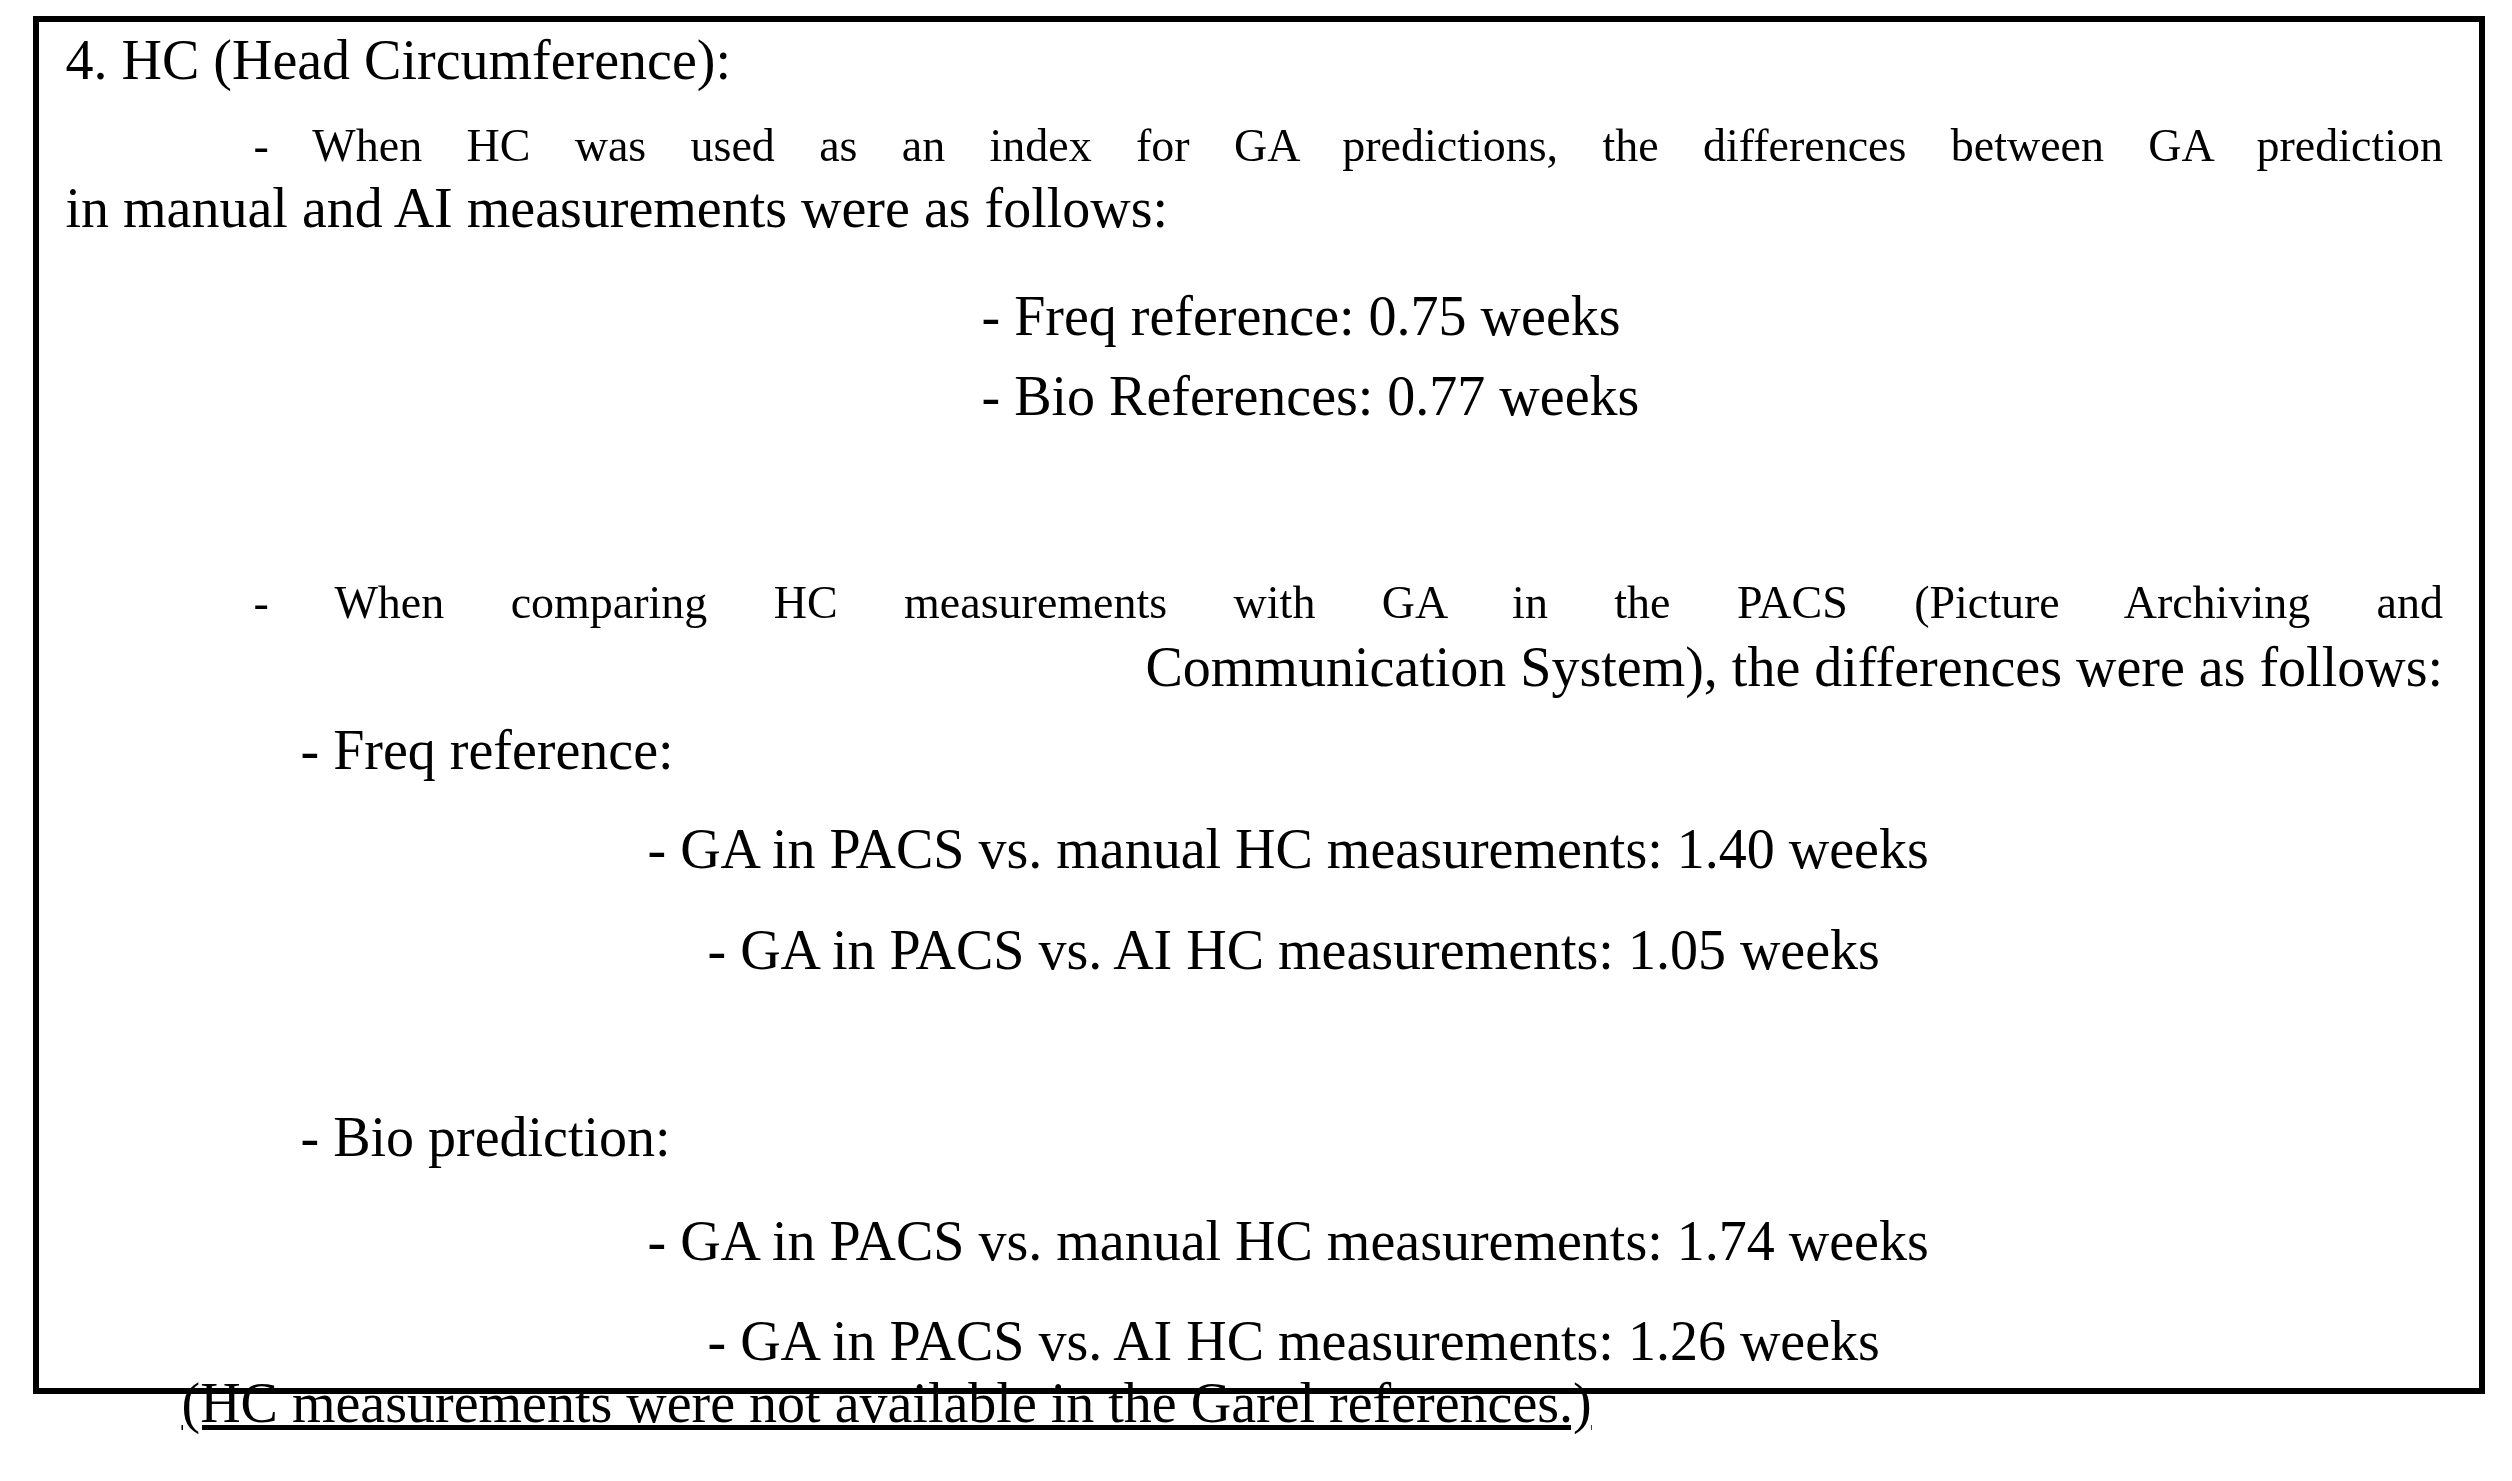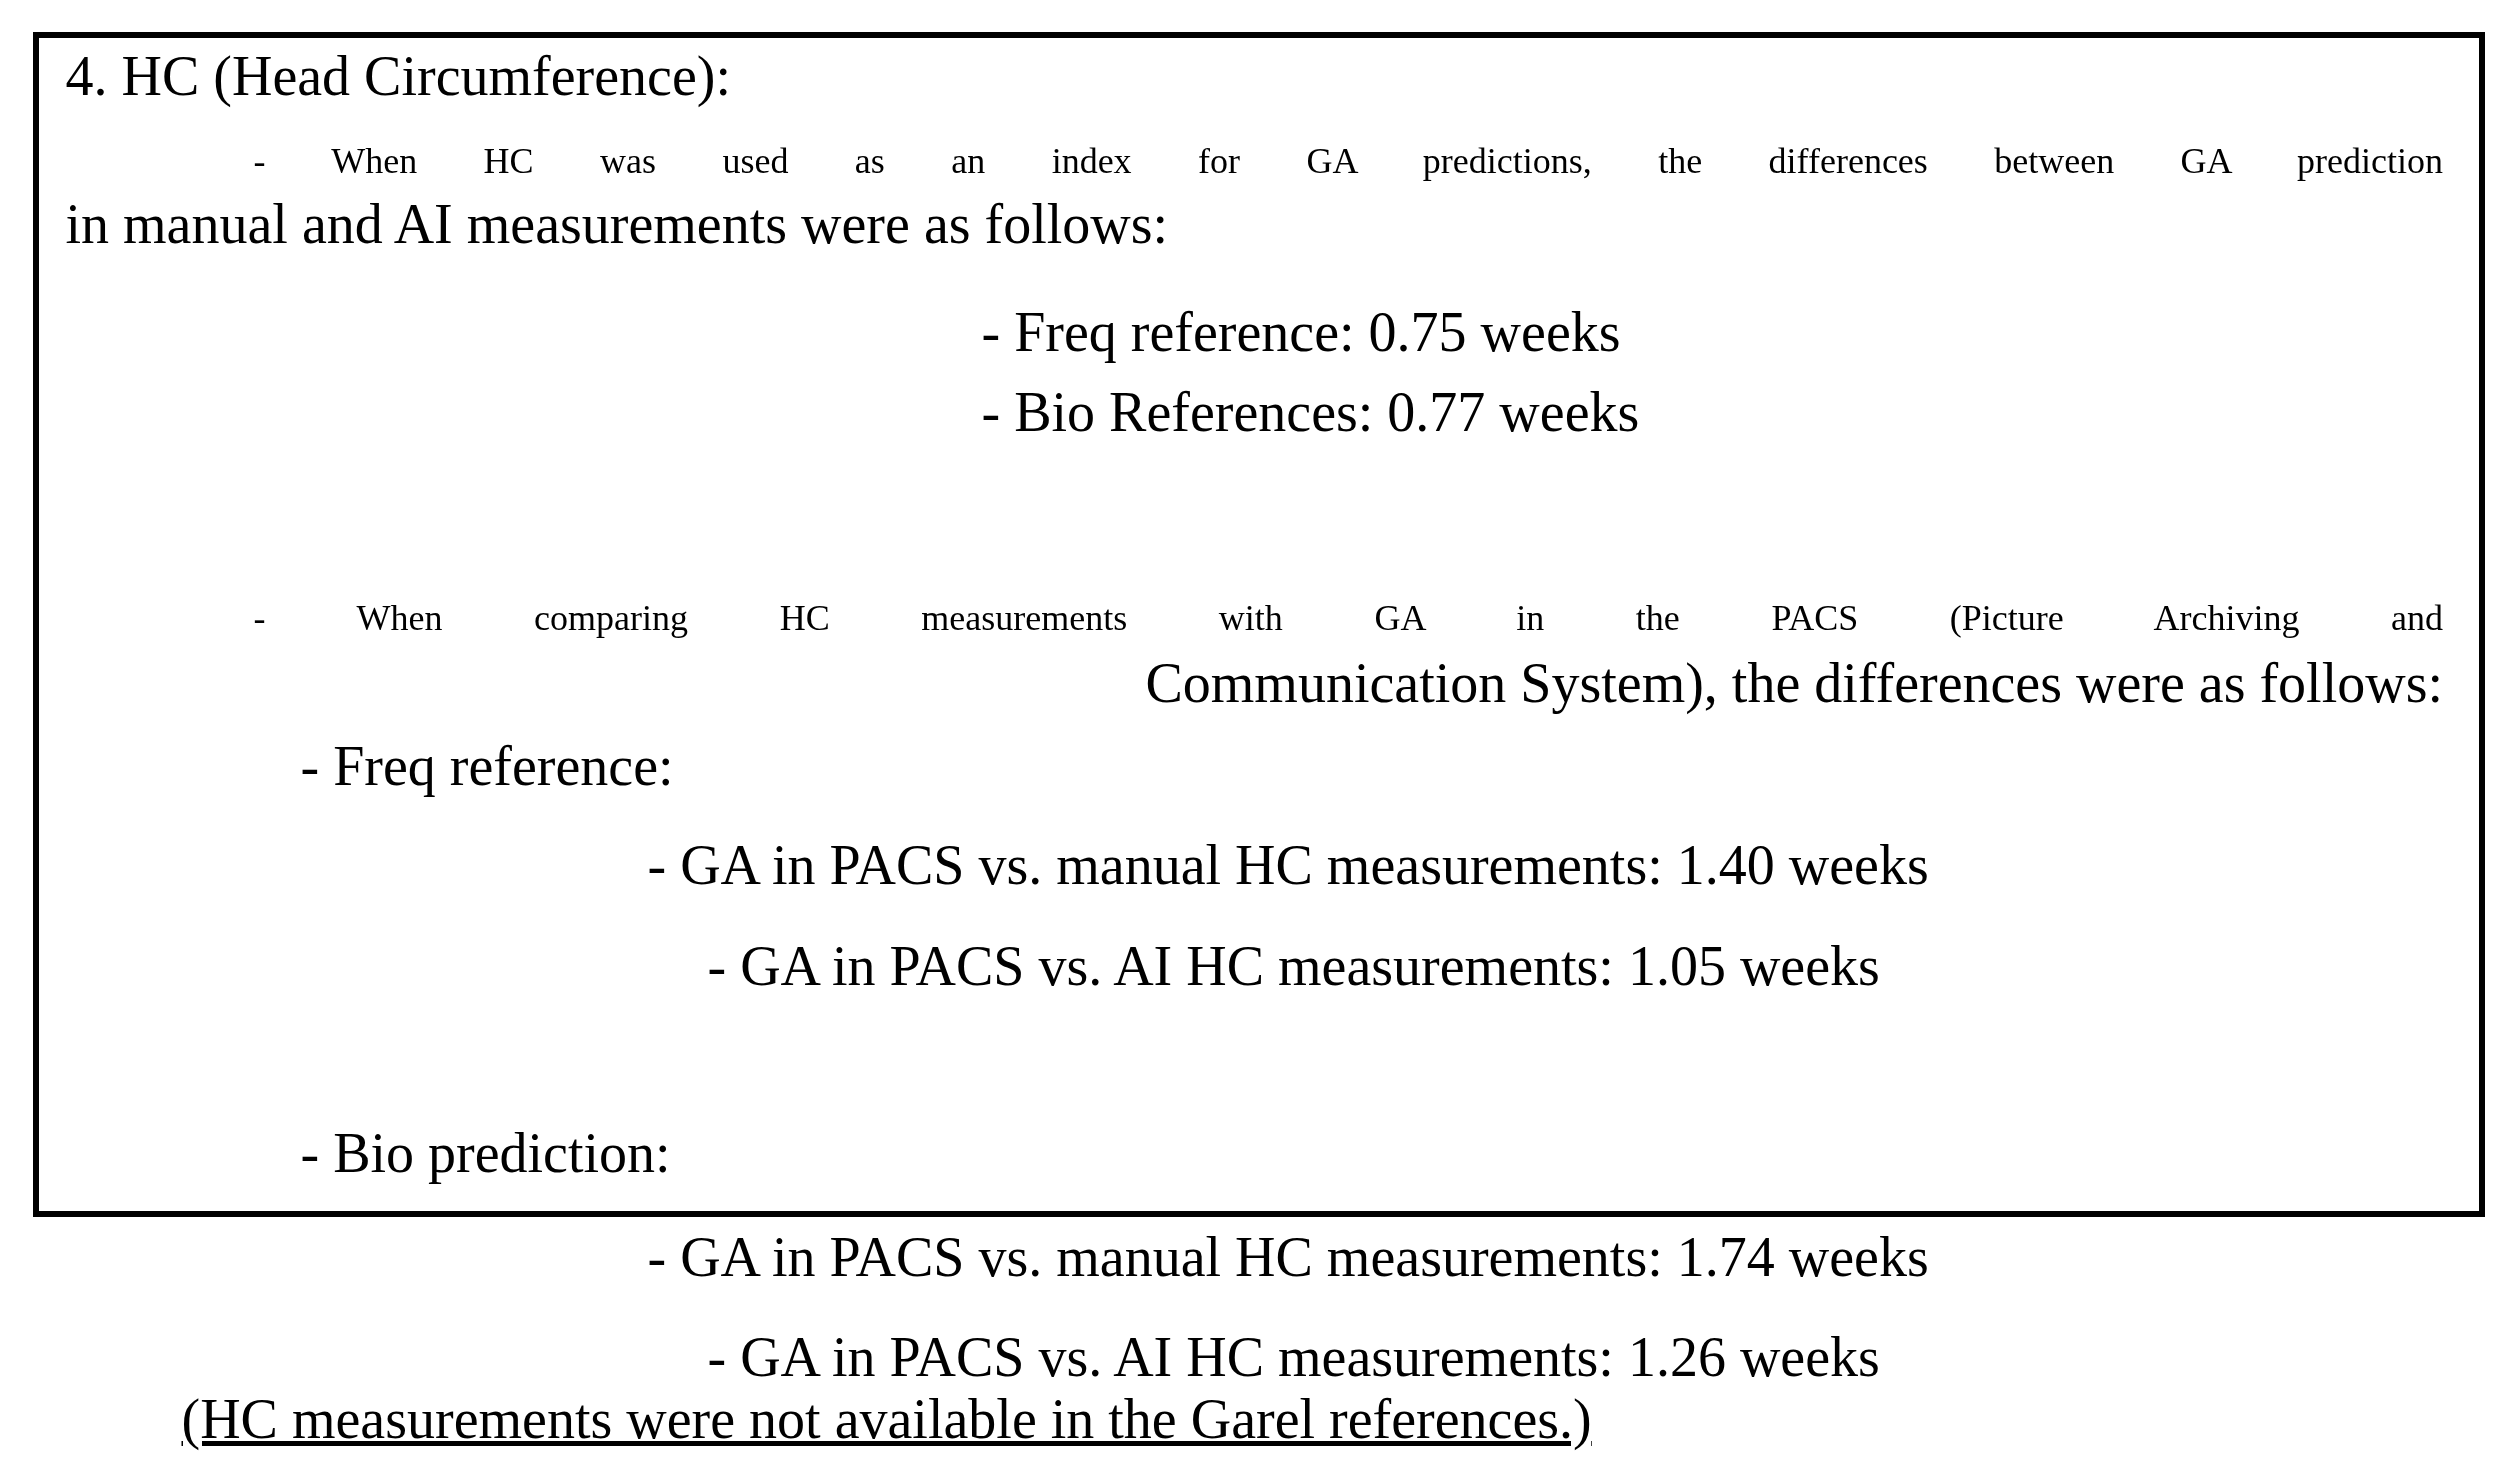--- a/index.html
+++ b/index.html
@@ -11,43 +11,43 @@
     position: relative;
     width: 2512px;
     height: 1482px;
     font-family: "Liberation Serif", "DejaVu Serif", serif;
     color: #000000;
     overflow: hidden;
   }
   .box {
     position: absolute;
     left: 33px;
-    top: 32px;
+    top: 16px;
     width: 2452px;
-    height: 1185px;
+    height: 1378px;
     border: 6.5px solid #000000;
     box-sizing: border-box;
     background: #ffffff;
   }
   .line {
     position: absolute;
     left: 26.5px;
     right: 36px;
     height: 67px;
     line-height: 67px;
     font-size: 56px;
     white-space: nowrap;
     letter-spacing: 0;
   }
   
   .just {
     white-space: normal;
     text-align: justify;
     text-align-last: justify;
-    font-size: 36px;
+    font-size: 46px;
     overflow: hidden;
     max-height: 67px;
   }
   .l1  { top: 4.5px; }
   .l2  { top: 90px;  text-indent: 188px; }
   .l3  { top: 153px; }
   .l4  { top: 261px;  text-indent: 916px; }
   .l5  { top: 341px;  text-indent: 916px; }
   .l6  { top: 547px;  text-indent: 188px; }
   .l7  { top: 612px; text-align: right; }

